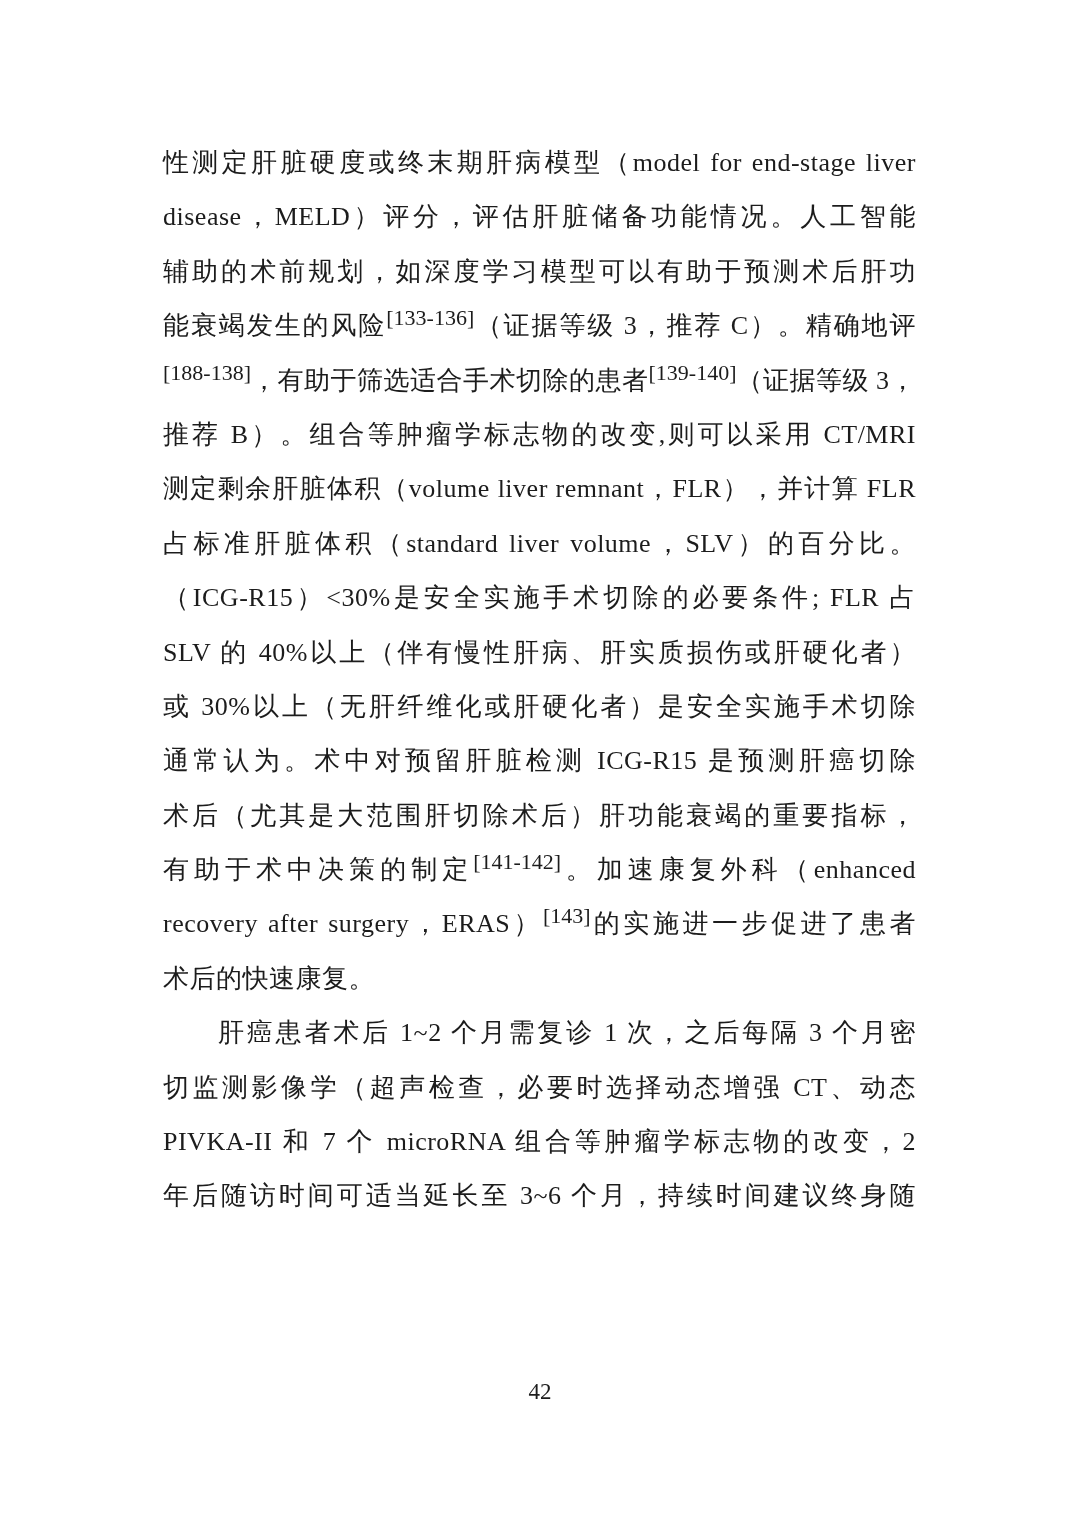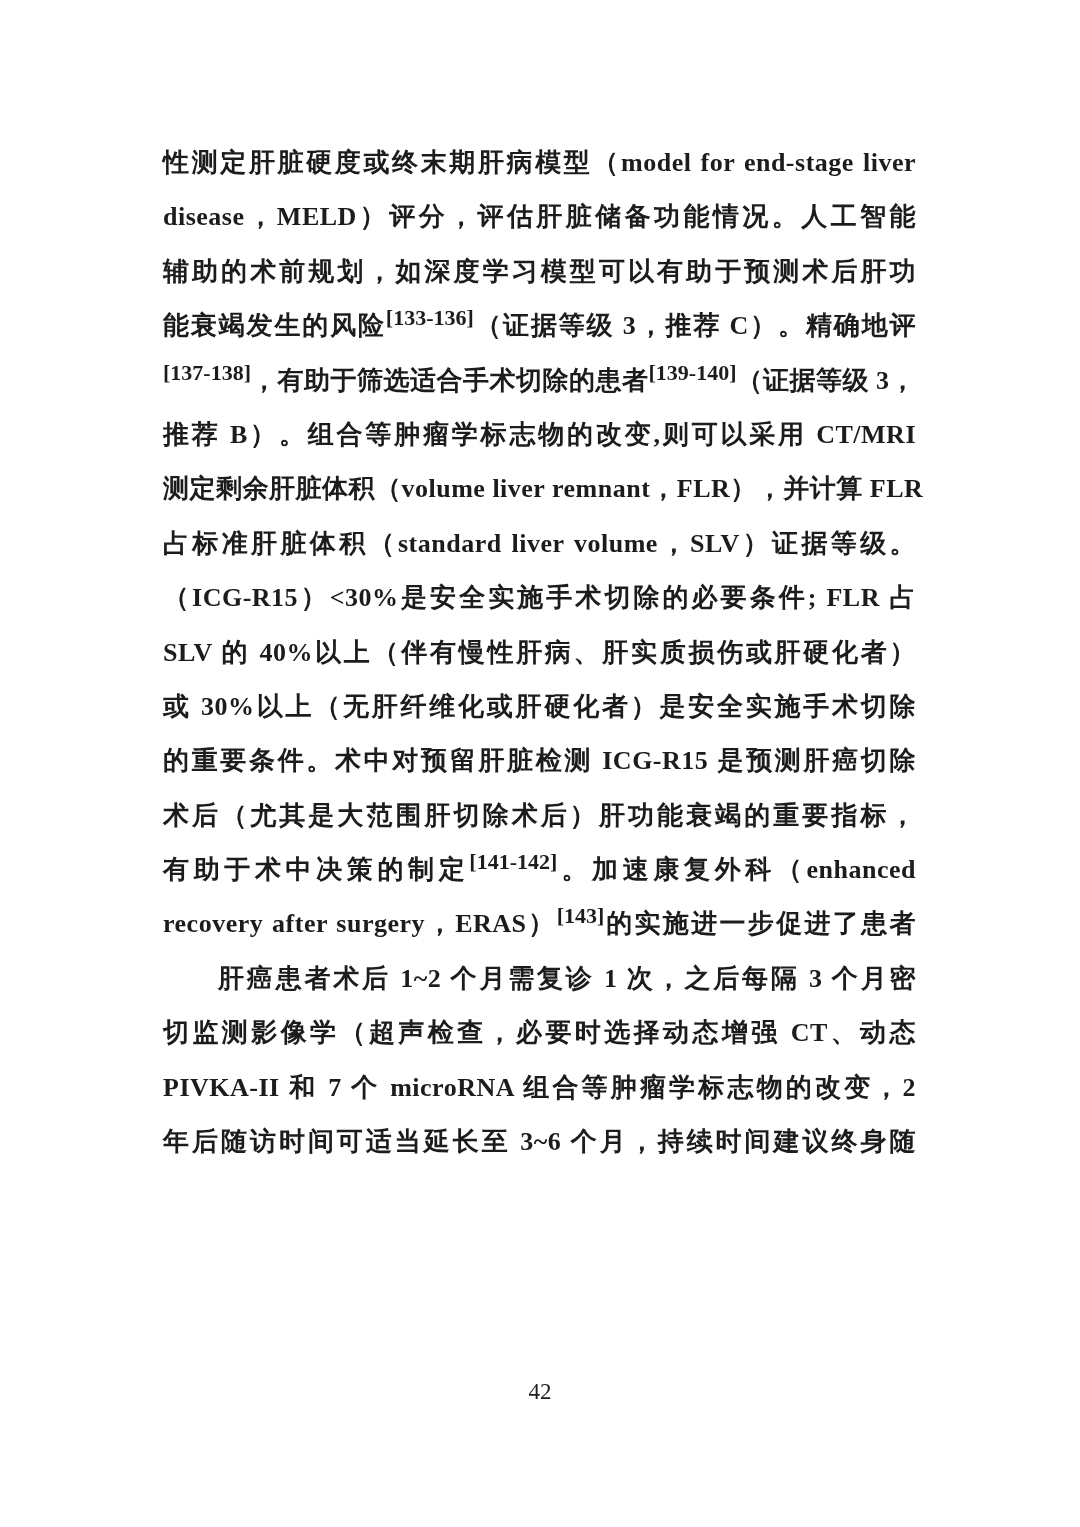--- a/index.html
+++ b/index.html
@@ -26,21 +26,20 @@
     top: 136px;
     width: 753px;
   }
   .line {
     font-size: 26px;
     line-height: 54.4px;
     height: 54.4px;
     white-space: nowrap;
     text-align: left;
     letter-spacing: 0.5px;
-    font-weight: bold;
   }
   .line.justify {
     text-align: justify;
     text-align-last: justify;
   }
   .line.indent {
     text-indent: 55px;
   }
   .line sup {
     font-size: 22px;
@@ -60,30 +59,31 @@
 </style>
 </head>
 <body>
 
 <div class="page">
   <main class="text-block">
       <div class="line justify"><span>性测定肝脏硬度或终末期肝病模型（model for end-stage liver</span></div>
       <div class="line justify"><span>disease，MELD）评分，评估肝脏储备功能情况。人工智能</span></div>
       <div class="line justify"><span>辅助的术前规划，如深度学习模型可以有助于预测术后肝功</span></div>
       <div class="line justify"><span>能衰竭发生的风险</span><sup>[133-136]</sup><span>（证据等级 3，推荐 C）。精确地评</span></div>
-      <div class="line justify"><sup>[137-138]</sup><span>，有助于筛选适合手术切除的患者</span><sup>[139-140]</sup><span>（证据等级 3，</span></div>
+      <div class="line justify"><sup>[188-138]</sup><span>，有助于筛选适合手术切除的患者</span><sup>[139-140]</sup><span>（证据等级 3，</span></div>
       <div class="line justify"><span>推荐 B）。组合等肿瘤学标志物的改变,则可以采用 CT/MRI</span></div>
       <div class="line justify"><span>测定剩余肝脏体积（volume liver remnant，FLR），并计算 FLR</span></div>
-      <div class="line justify"><span>占标准肝脏体积（standard liver volume，SLV）证据等级。</span></div>
+      <div class="line justify"><span>占标准肝脏体积（standard liver volume，SLV）的百分比。</span></div>
       <div class="line justify"><span>（ICG-R15）&lt;30%是安全实施手术切除的必要条件; FLR 占</span></div>
       <div class="line justify"><span>SLV 的 40%以上（伴有慢性肝病、肝实质损伤或肝硬化者）</span></div>
       <div class="line justify"><span>或 30%以上（无肝纤维化或肝硬化者）是安全实施手术切除</span></div>
-      <div class="line justify"><span>的重要条件。术中对预留肝脏检测 ICG-R15 是预测肝癌切除</span></div>
+      <div class="line justify"><span>通常认为。术中对预留肝脏检测 ICG-R15 是预测肝癌切除</span></div>
       <div class="line justify"><span>术后（尤其是大范围肝切除术后）肝功能衰竭的重要指标，</span></div>
       <div class="line justify"><span>有助于术中决策的制定</span><sup>[141-142]</sup><span>。加速康复外科（enhanced</span></div>
       <div class="line justify"><span>recovery after surgery，ERAS）</span><sup>[143]</sup><span>的实施进一步促进了患者</span></div>
+      <div class="line"><span>术后的快速康复。</span></div>
       <div class="line justify indent"><span>肝癌患者术后 1~2 个月需复诊 1 次，之后每隔 3 个月密</span></div>
       <div class="line justify"><span>切监测影像学（超声检查，必要时选择动态增强 CT、动态</span></div>
       <div class="line justify"><span>PIVKA-II 和 7 个 microRNA 组合等肿瘤学标志物的改变，2</span></div>
       <div class="line justify"><span>年后随访时间可适当延长至 3~6 个月，持续时间建议终身随</span></div>
     </main>
   <div class="page-number">42</div>
 </div>
 
 </body></html>

